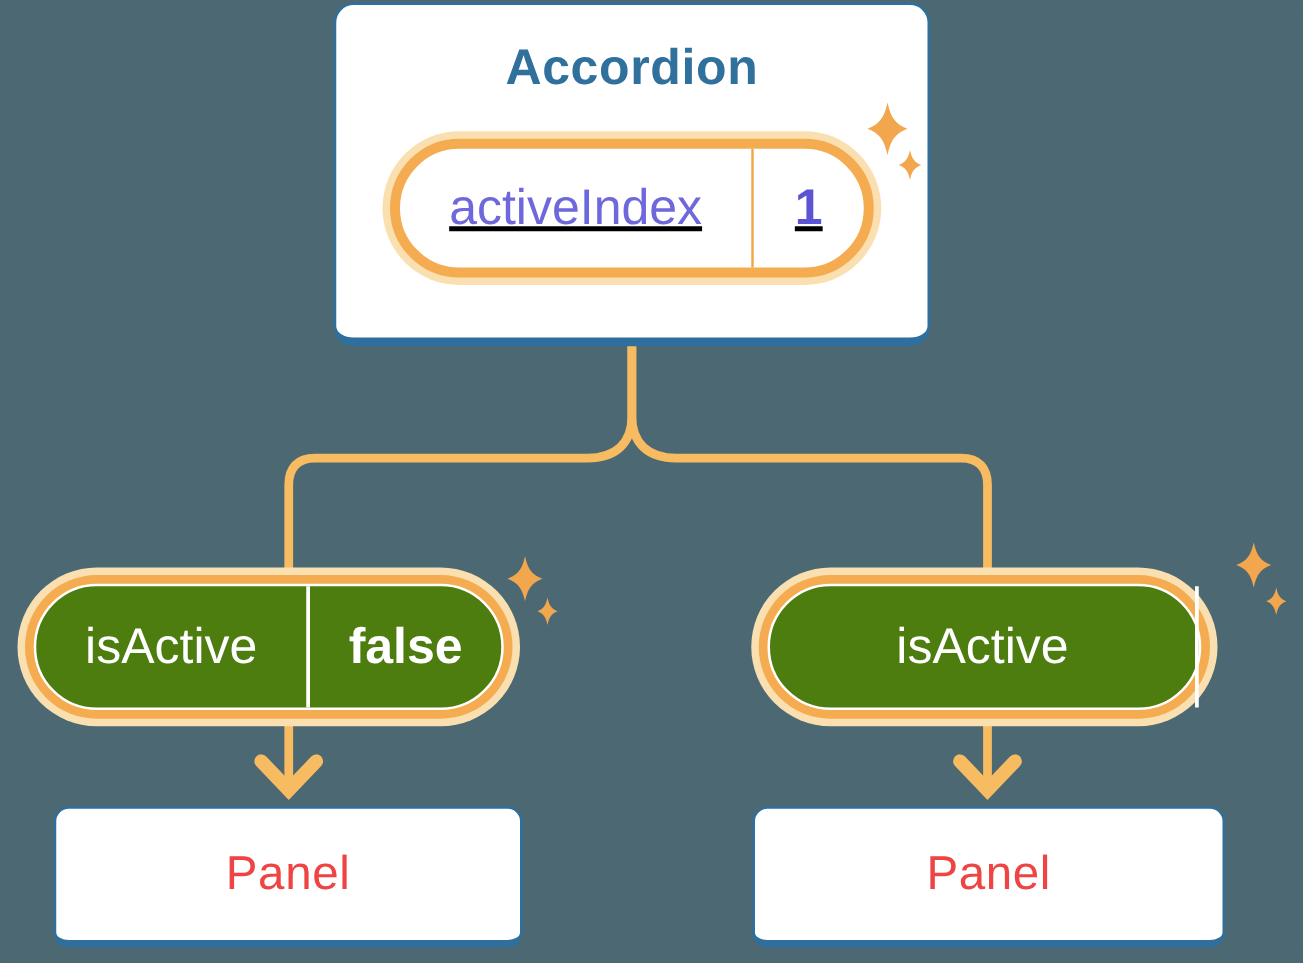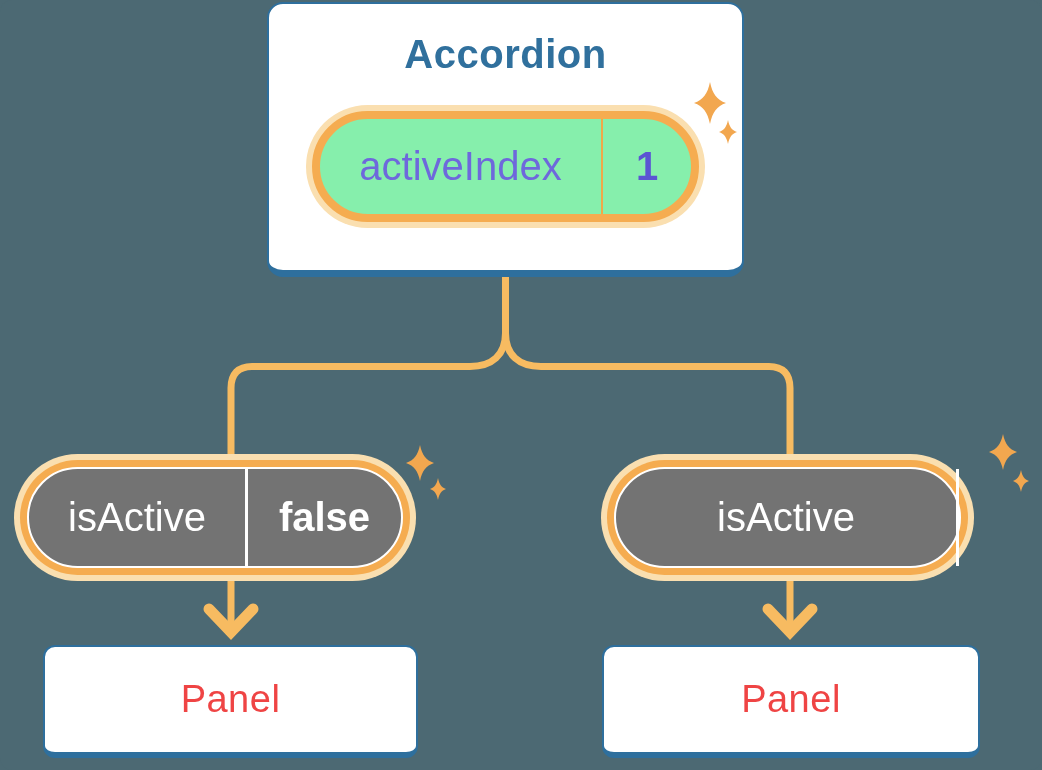--- a/index.html
+++ b/index.html
@@ -25,36 +25,36 @@
   }
 
   .panel-card{display:flex;align-items:center;justify-content:center;}
   #panel-left{left:43px;top:645px;width:375px;height:113px;border-radius:12px;}
   #panel-right{left:602px;top:645px;width:378px;height:113px;border-radius:12px;}
   .panel-label{font-size:38px;font-weight:500;color:#ef4444;letter-spacing:.5px;}
 
   
   #state-pill{
     position:absolute;left:312px;top:111px;width:387px;height:111px;
-    box-sizing:border-box;background:#86efac;
+    box-sizing:border-box;background:#ffffff;
     border:8px solid #F5AC50;border-radius:999px;
     box-shadow:0 0 0 6px #FADFB0;
-    display:flex;align-items:stretch;z-index:2;
+    display:flex;align-items:stretch;z-index:2;text-decoration:underline;
   }
   #state-pill .pill-cell{display:flex;align-items:center;justify-content:center;}
   #state-pill .pill-cell.grow{flex:1;}
   #state-pill .pill-cell.val{width:88px;}
   #state-pill .pill-divider{width:2px;background:#F0A948;}
   #state-pill .pill-label{font-size:40px;color:#6E68DC;}
   #state-pill .pill-value{font-size:40px;font-weight:700;color:#5B54D3;}
 
   
   .prop-pill{
     position:absolute;box-sizing:border-box;height:101px;
-    background:#737373;border:2px solid #fff;border-radius:999px;
+    background:#4d7c0f;border:2px solid #fff;border-radius:999px;
     box-shadow:0 0 0 7px #F5AC50, 0 0 0 13px #FADFB0;
     display:flex;align-items:stretch;z-index:2;
   }
   #prop-pill-left{left:27px;top:467px;width:376px;}
   #prop-pill-right{left:614px;top:467px;width:347px;}
   .prop-pill .pill-cell{display:flex;align-items:center;justify-content:center;}
   .prop-pill .pill-cell.grow{flex:1;}
   #prop-pill-left .pill-cell.val{width:153px;}
   #prop-pill-right .pill-cell.val{width:127px;}
   .prop-pill .pill-divider{width:3px;background:#fff;}

